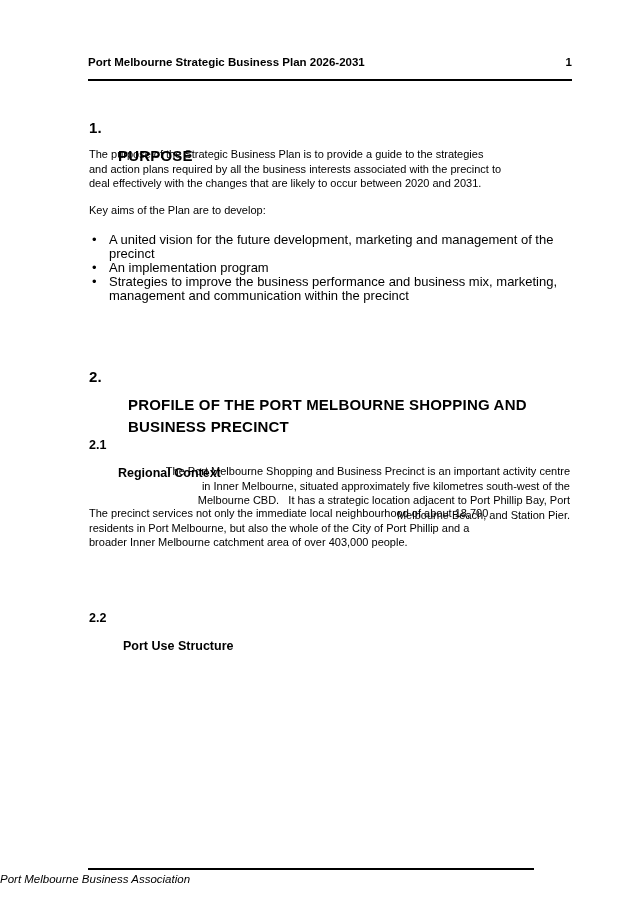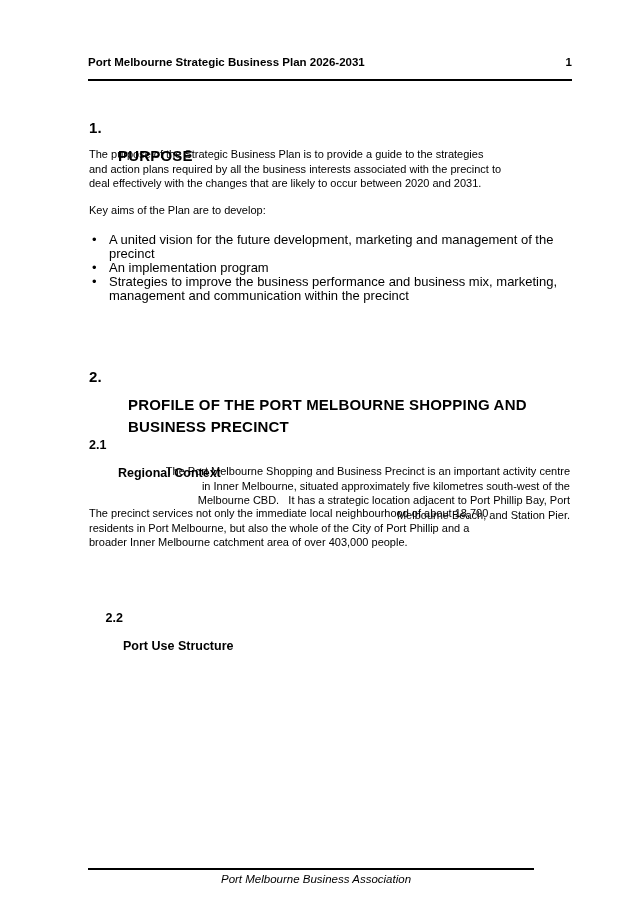--- a/index.html
+++ b/index.html
@@ -55,21 +55,21 @@
     display: flex;
     font-size: 12.5px;
     font-weight: bold;
     line-height: 16px;
   }
   .h3-regional { top: 437px; }
   .h3-landuse  { top: 610px; }
   .hnum { flex: 0 0 auto; }
   .w29 { width: 29px; }
   .w39 { width: 39px; }
-  .w34 { width: 34px; text-align: right; }
+  .w34 { width: 34px; }
   .htext { white-space: pre-wrap; margin-top: 28px; }
   
   .body {
     font-size: 11px;
     line-height: 14.7px;
     white-space: pre-wrap;
   }
   .p-intro    { top: 147px; }
   .p-keyaims  { top: 203px; }
   .p-reg1     { top: 464px; text-align: right; }
@@ -97,21 +97,21 @@
     left: 88px;
     width: 446px;
     position: absolute;
     border-top: 2px solid #000000;
   }
   .footer-text {
     position: absolute;
     top: 872px;
     left: 0;
     width: 632px;
-    text-align: center;
+    text-align: left;
     font-style: italic;
     font-size: 11.5px;
     line-height: 15px;
   }
 </style>
 </head>
 <body>
 
 <div class="page">
 

